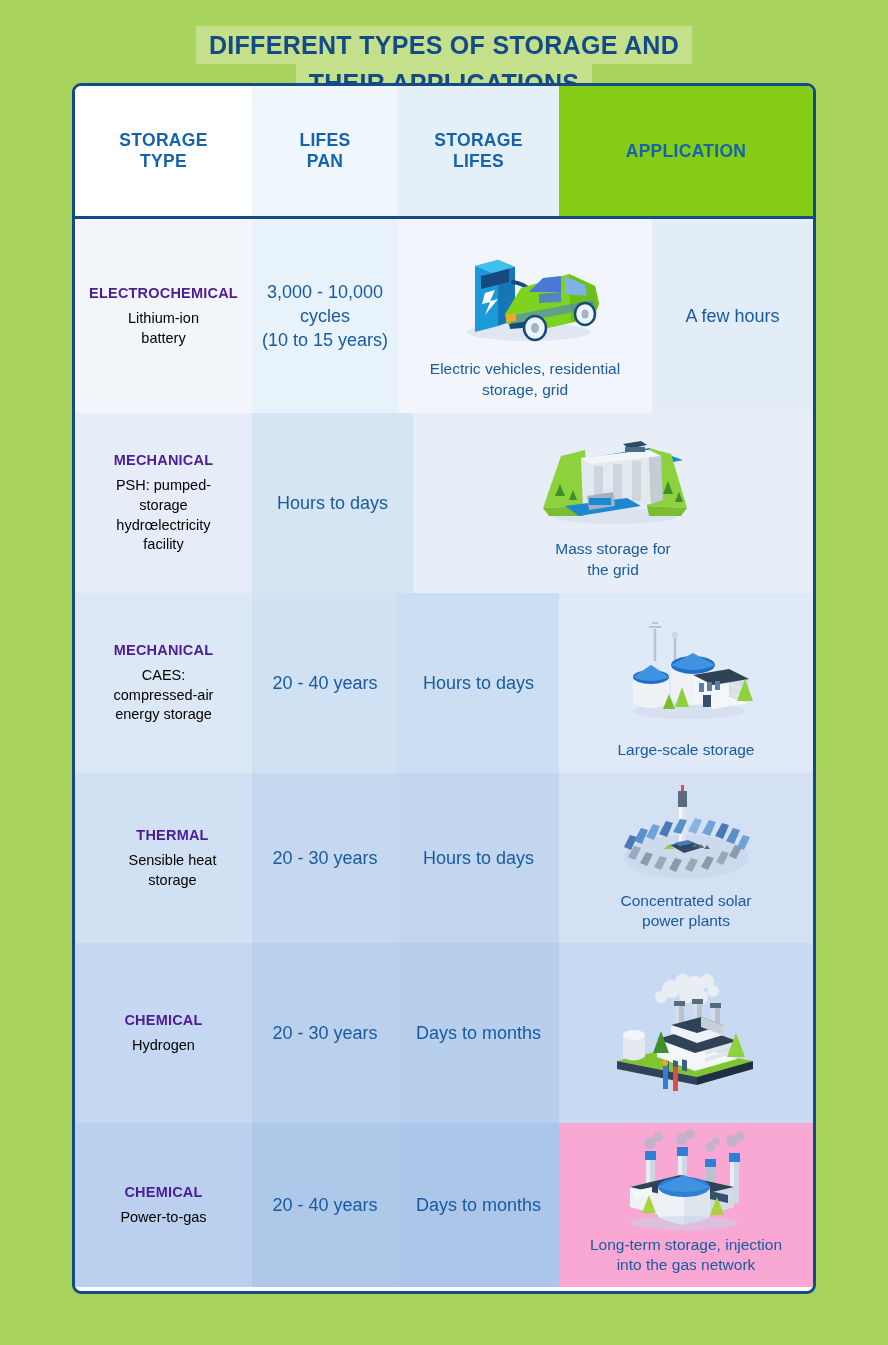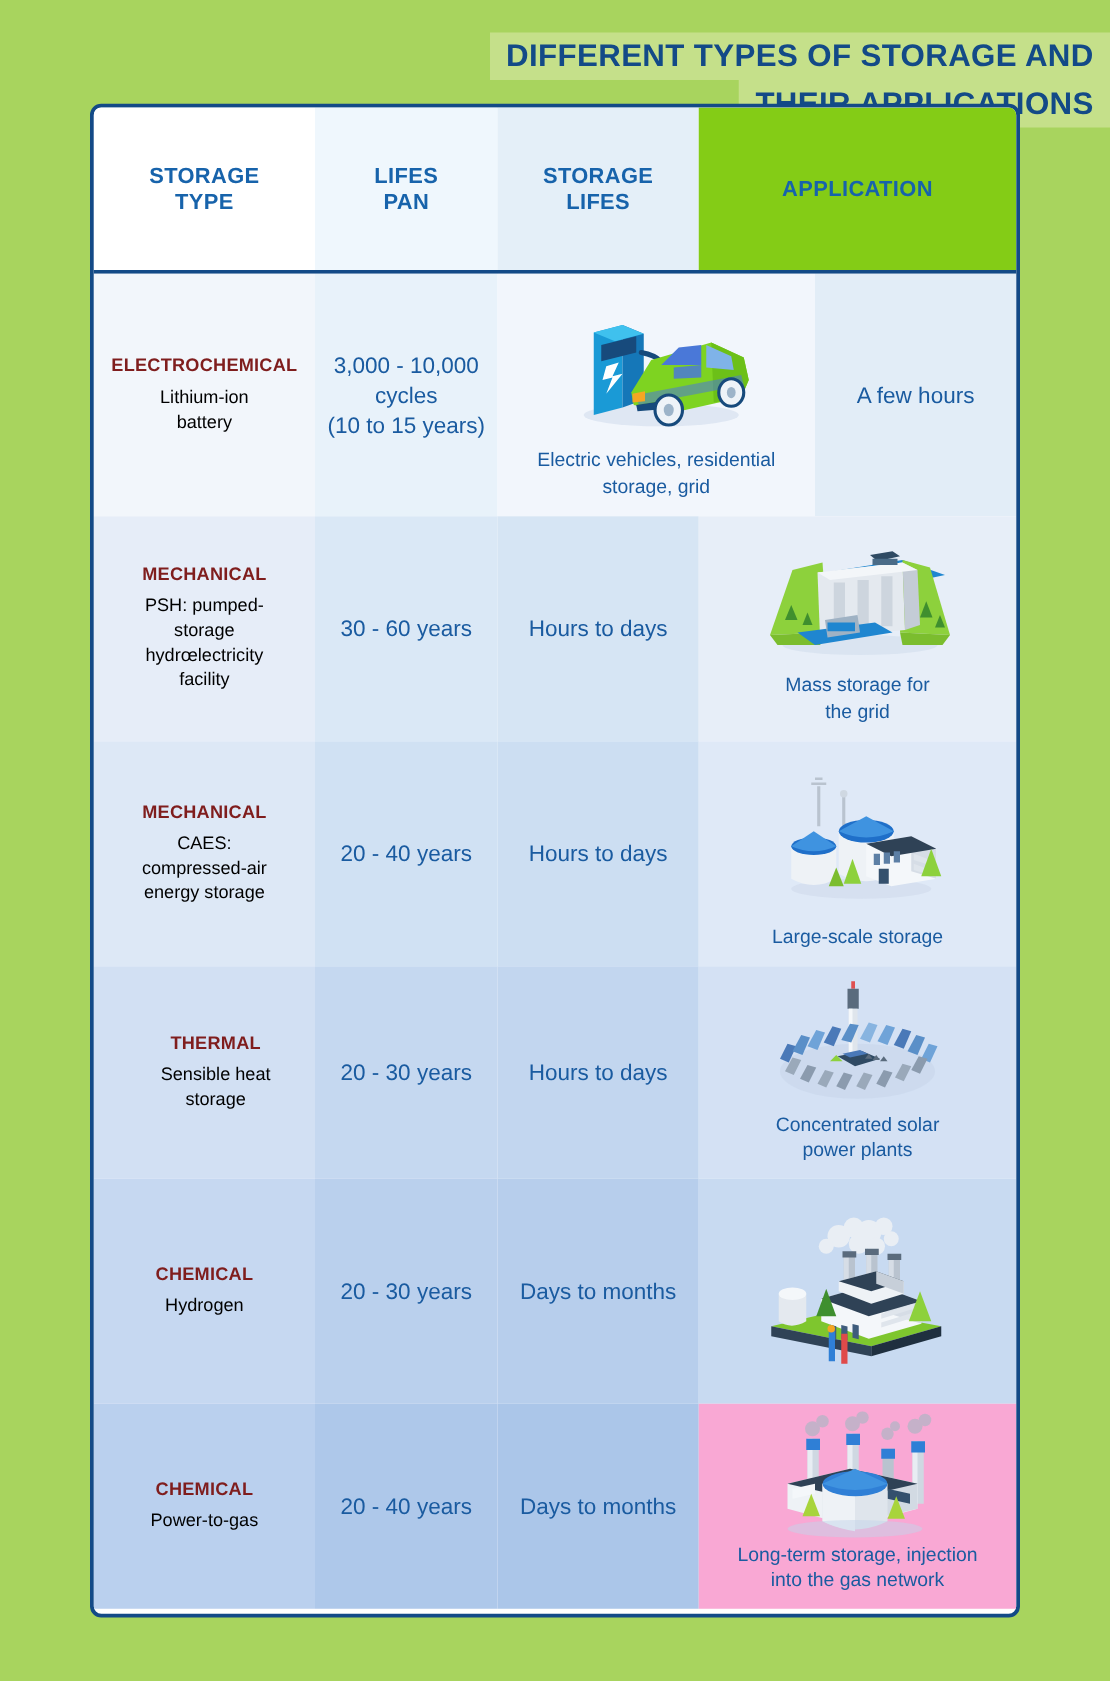--- a/index.html
+++ b/index.html
@@ -14,21 +14,21 @@
     overflow: hidden;
     position: relative;
   }
 
   
   .title-block {
     position: absolute;
     top: 26px;
     left: 0;
     width: 888px;
-    text-align: right;
+    text-align: center;
   }
   .title-line {
     display: inline-block;
     background: #c5e08a;
     color: #134a87;
     font-weight: bold;
     font-size: 25px;
     letter-spacing: 0.3px;
     line-height: 1.32;
     padding: 3px 13px 2px 13px;
@@ -90,21 +90,21 @@
   .hdr-c4 { background: #84cc16; }
 
   
   .body-row { position: relative; }
 
   .type-name {
     font-weight: bold;
     font-size: 14.5px;
     letter-spacing: 0.2px;
     line-height: 1.25;
-    color: #7f1d1d;
+    color: #4c1d95;
   }
   .type-desc {
     font-size: 14.5px;
     line-height: 1.35;
     color: #000000;
     margin-top: 7px;
   }
   .lifespan, .stime {
     font-size: 18px;
     line-height: 1.35;
@@ -232,23 +232,20 @@
     </div>
     <div class="cell c3">
       <span class="stime">A few hours</span>
     </div>
   </div>
 
   <div class="trow body-row r2" style="height:180px">
     <div class="cell c1">
       <span class="type-name">MECHANICAL</span>
       <span class="type-desc">PSH: pumped-<br>storage<br>hydrœlectricity<br>facility</span>
-    </div>
-    <div class="cell c2">
-      <span class="lifespan">30 - 60 years</span>
     </div>
     <div class="cell c3">
       <span class="stime">Hours to days</span>
     </div>
     <div class="cell c4 app-cell">
       <div class="app-art">
         <svg class="art-svg" width="165" height="98" viewBox="0 0 165 98">
           <ellipse cx="84" cy="86" rx="62" ry="8" fill="#d4dfee" opacity="0.7"></ellipse>
 
           <path d="M44 30 L118 18 L152 30 L86 44 Z" fill="#1f86d0"></path>

